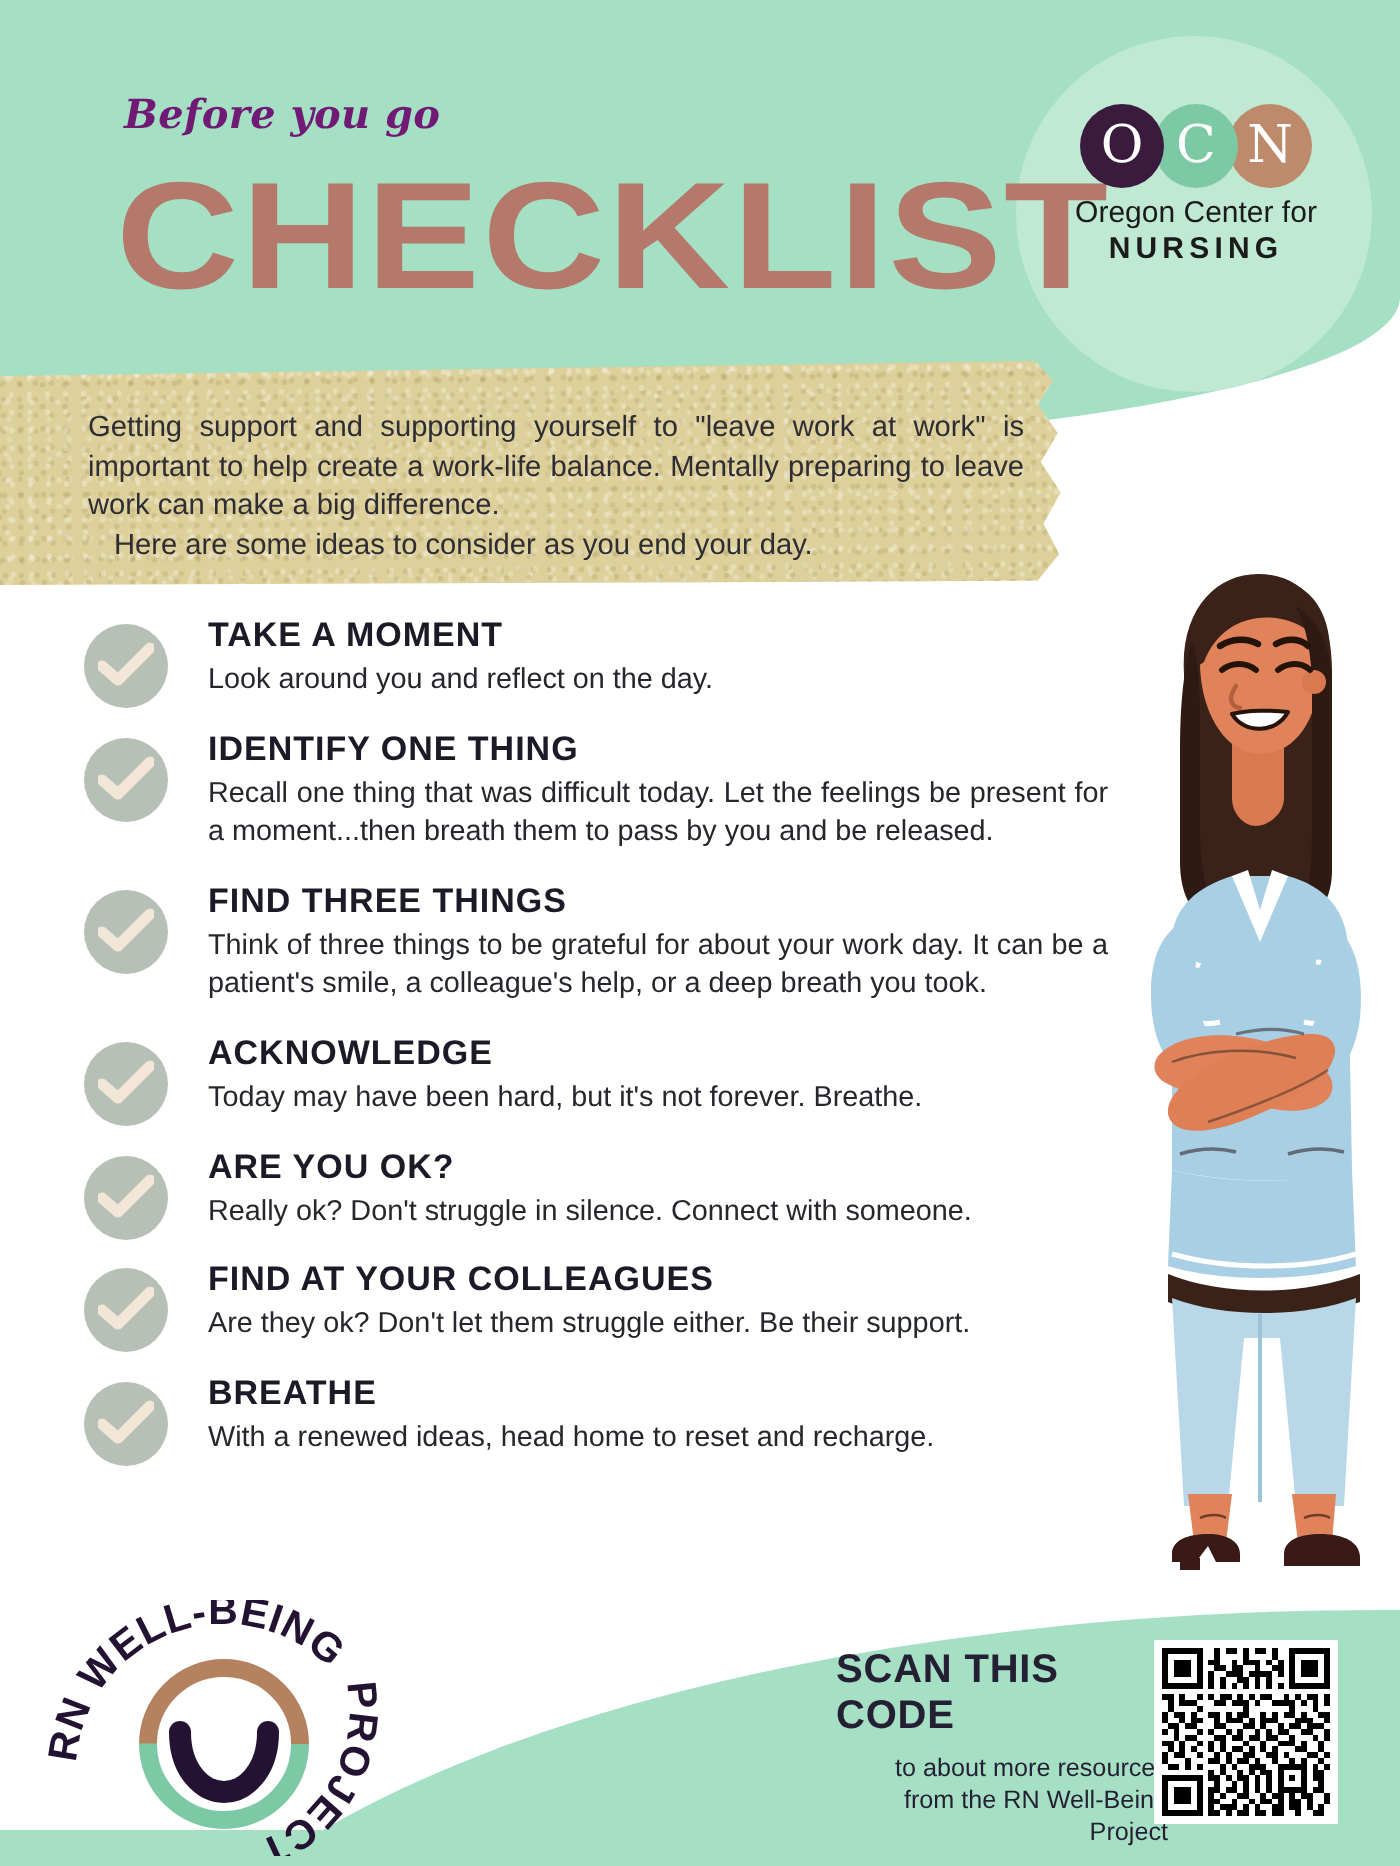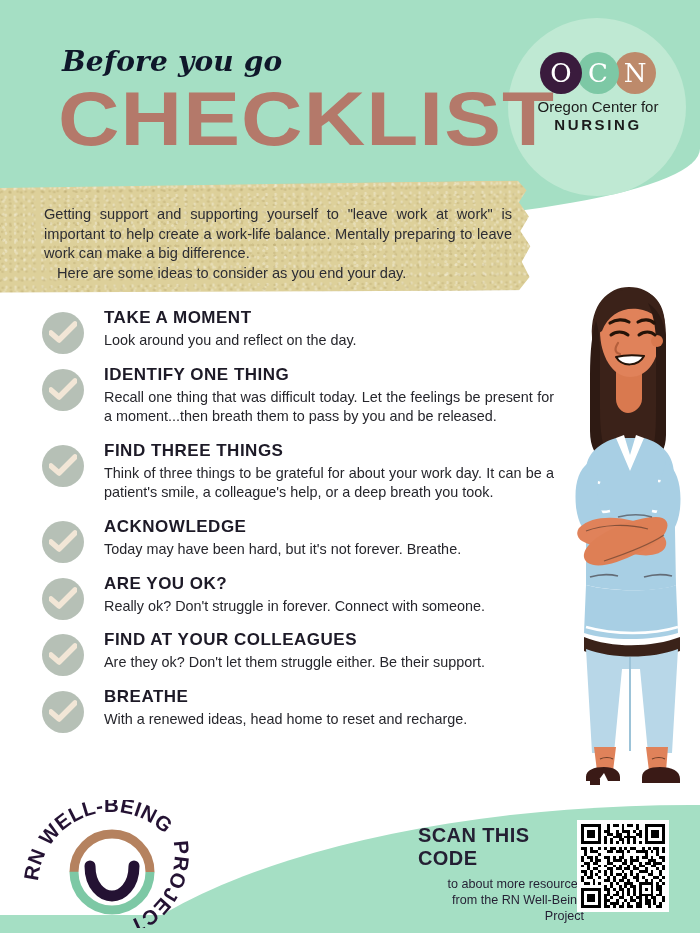--- a/index.html
+++ b/index.html
@@ -42,22 +42,22 @@
     z-index: 3;
   }
 
   .title-eyebrow {
     position: absolute;
     left: 62px; top: 45px;
     z-index: 6;
     font-family: "DejaVu Serif", serif;
     font-style: italic;
     font-weight: bold;
-    font-size: 28px;
-    color: #0f172a;
+    font-size: 20px;
+    color: #701a75;
     letter-spacing: 0.2px;
   }
   .title-main {
     position: absolute;
     left: 58px; top: 80px;
     z-index: 6;
     font-family: "Liberation Sans", sans-serif;
     font-weight: bold;
     font-size: 76px;
     line-height: 78px;
@@ -336,21 +336,21 @@
       <div class="item-desc nojust">Today may have been hard, but it's not forever. Breathe.</div>
     </div>
 
     <div class="item">
       <span class="bullet">
         <svg width="28" height="24" viewBox="0 0 28 24">
             <path d="M2 12 L10 19 L26 3" stroke="#f2e6d6" stroke-width="5.5" fill="none" stroke-linecap="round" stroke-linejoin="round"></path>
           </svg>
       </span>
       <div class="item-title">ARE YOU OK?</div>
-      <div class="item-desc nojust">Really ok? Don't struggle in forever. Connect with someone.</div>
+      <div class="item-desc nojust">Really ok? Don't struggle in silence. Connect with someone.</div>
     </div>
 
     <div class="item">
       <span class="bullet">
         <svg width="28" height="24" viewBox="0 0 28 24">
             <path d="M2 12 L10 19 L26 3" stroke="#f2e6d6" stroke-width="5.5" fill="none" stroke-linecap="round" stroke-linejoin="round"></path>
           </svg>
       </span>
       <div class="item-title">FIND AT YOUR COLLEAGUES</div>
       <div class="item-desc nojust">Are they ok? Don't let them struggle either. Be their support.</div>

